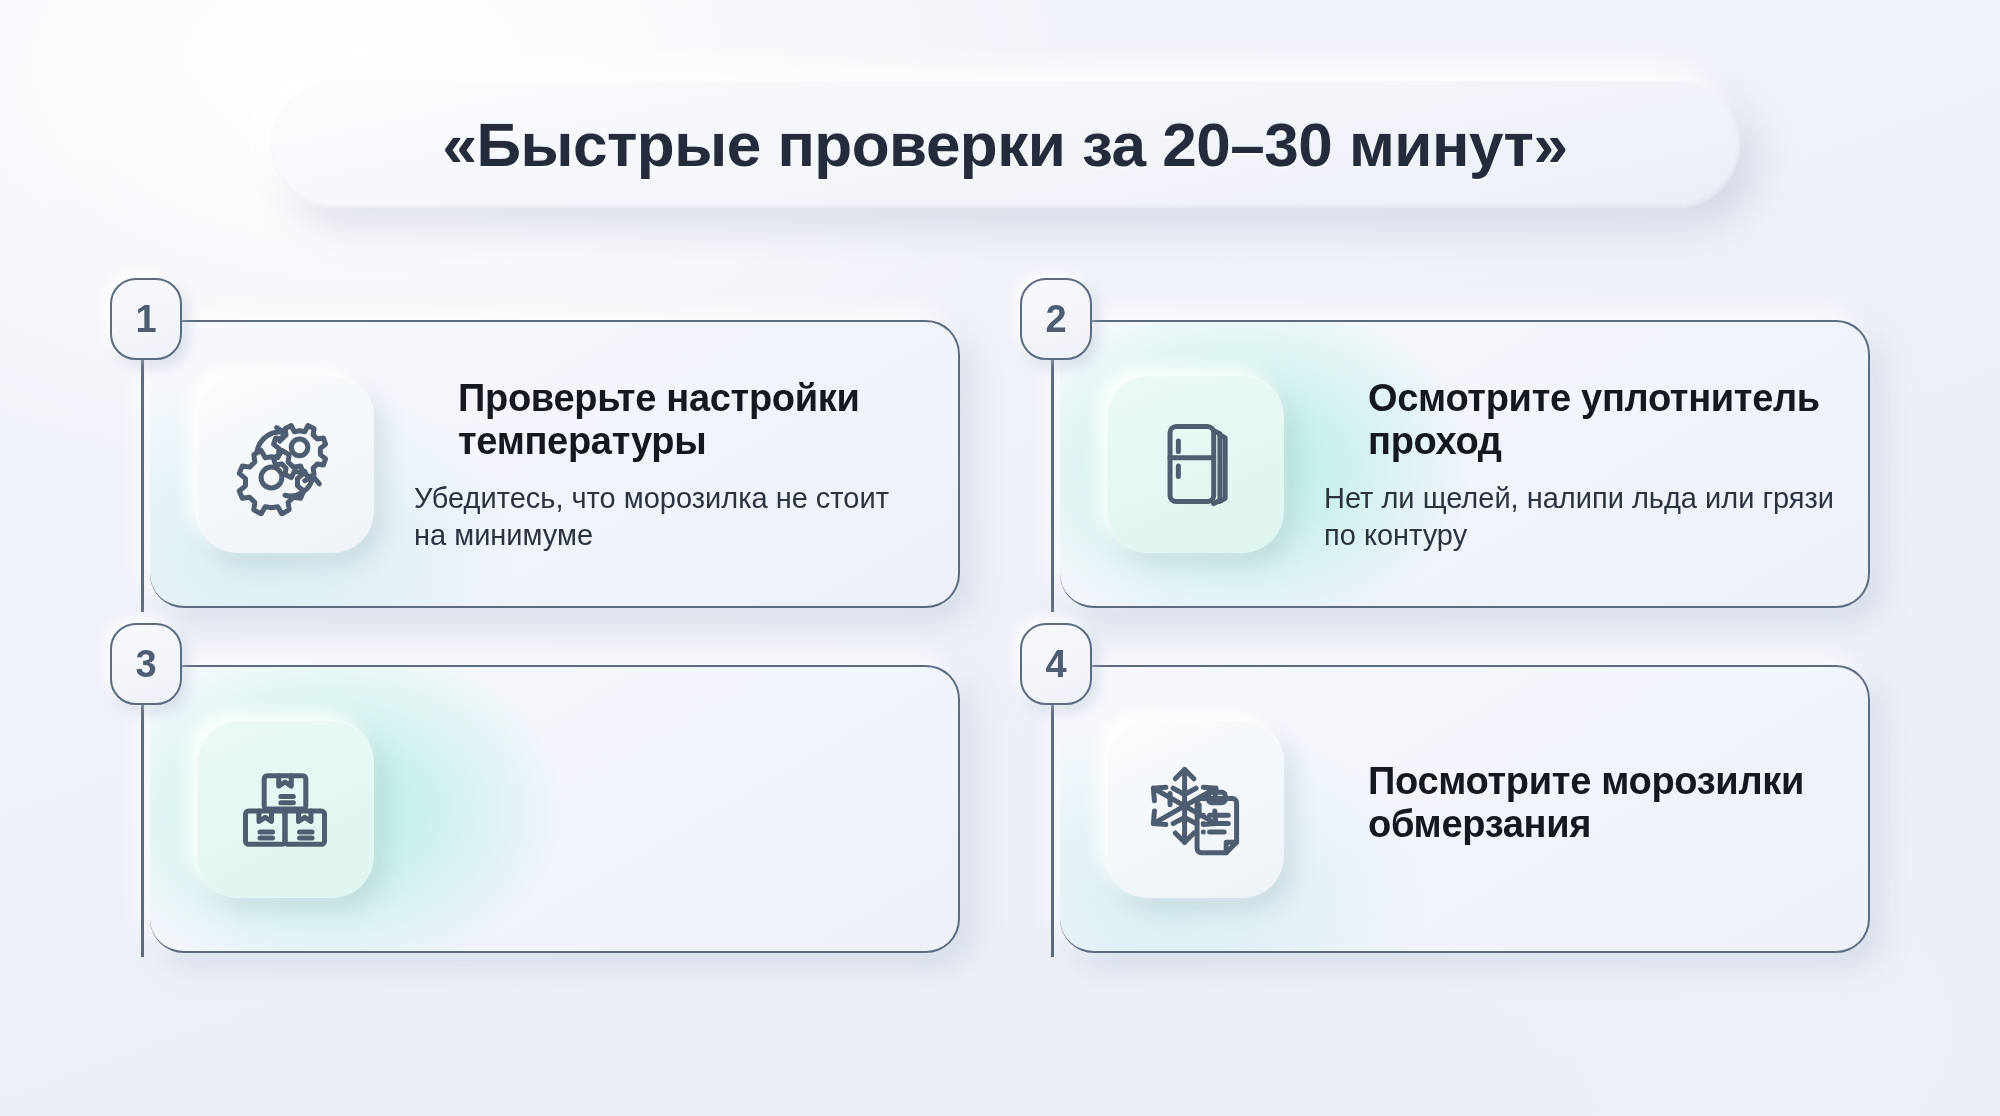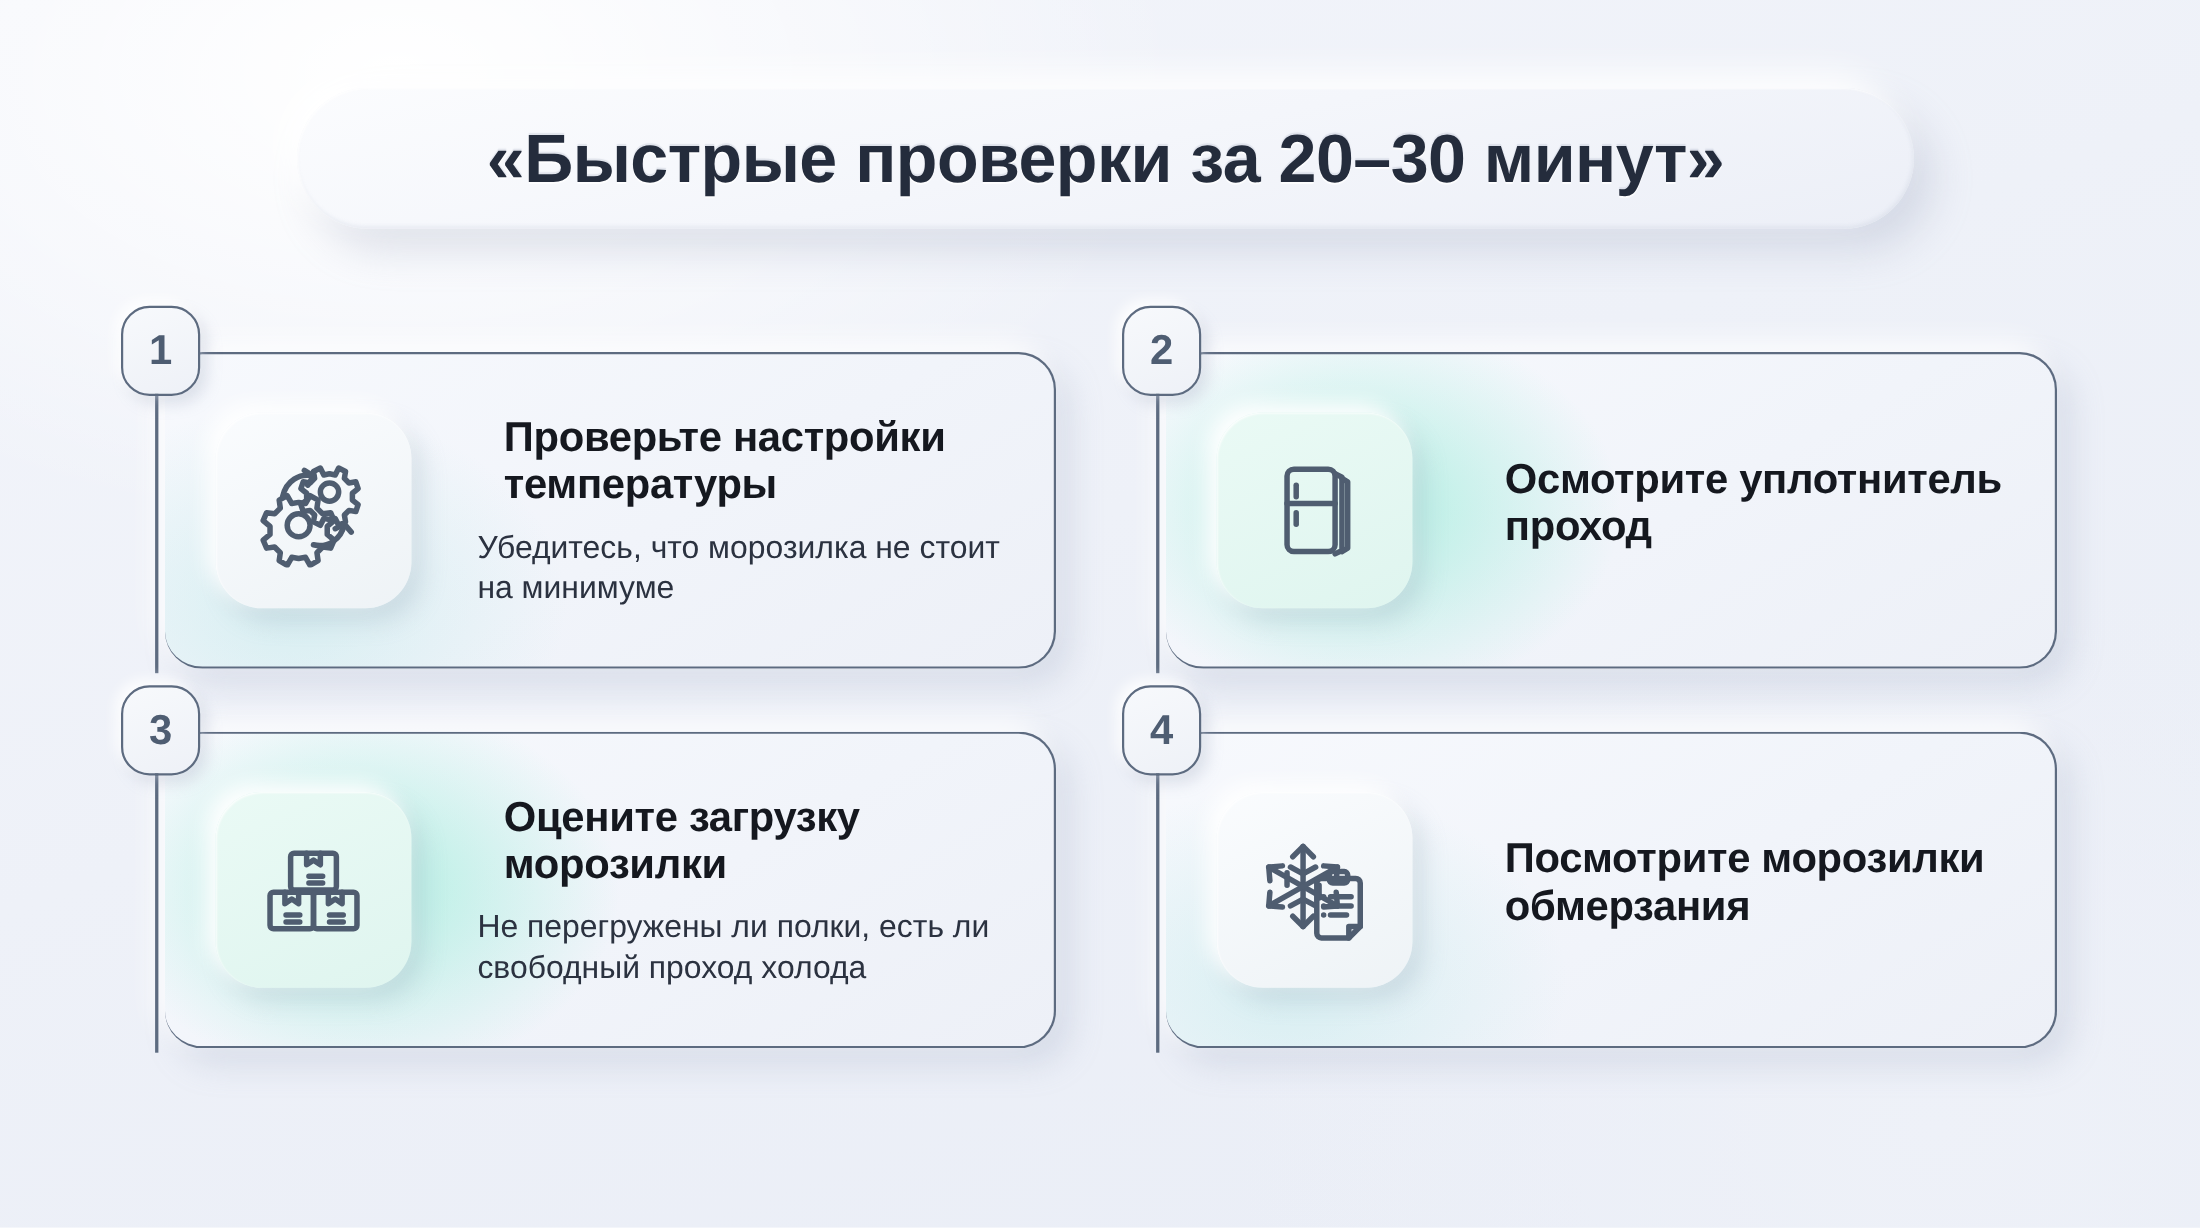--- a/index.html
+++ b/index.html
@@ -182,21 +182,20 @@
     color: #15181f;
     letter-spacing: -0.3px;
     margin-bottom: 16px;
     margin-left: 44px;
   }
   .card-desc {
     font-size: 29px;
     font-weight: 400;
     line-height: 1.30;
     color: #2b3240;
-    margin-left: 20px;
   }
 </style>
 </head>
 <body>
 
 <div class="stage">
 
   <div class="title-pill">
     <div class="title-text">«Быстрые проверки за 20–30 минут»</div>
   </div>
@@ -239,20 +238,21 @@
             <rect x="26" y="14" width="42" height="72" rx="6"></rect>
             <path d="M68 18 l6 3 0 64 -6 3"></path>
             <path d="M74 22 l5 3 0 58 -5 3"></path>
             <path d="M26 44 L68 44"></path>
             <path d="M34 28 L34 38"></path>
             <path d="M34 52 L34 62"></path>
           </svg>
         </div>
         <div class="card-text">
           <div class="card-title">Осмотрите уплотнитель проход</div>
+          <div class="card-desc">Нет ли щелей, налипи льда или грязи по контуру</div>
         </div>
       </div>
     </div>
 
     <div class="card-wrap">
       <div class="badge-stem"></div>
       <div class="badge">
         <span class="badge-num">3</span>
       </div>
       <div class="card glow-strong">
@@ -261,24 +261,20 @@
             <rect x="30" y="18" width="40" height="32" rx="3"></rect>
             <path d="M44 18 l0 10 6-4 6 4 0-10"></path>
             <path d="M46 38 L58 38 M46 44 L58 44"></path>
             <rect x="12" y="52" width="38" height="32" rx="3"></rect>
             <path d="M25 52 l0 10 6-4 6 4 0-10"></path>
             <path d="M26 72 L38 72 M26 78 L38 78"></path>
             <rect x="50" y="52" width="38" height="32" rx="3"></rect>
             <path d="M63 52 l0 10 6-4 6 4 0-10"></path>
             <path d="M64 72 L76 72 M64 78 L76 78"></path>
           </svg>
-        </div>
-        <div class="card-text">
-          <div class="card-title">Оцените загрузку морозилки</div>
-          <div class="card-desc">Не перегружены ли полки, есть ли свободный проход холода</div>
         </div>
       </div>
     </div>
 
     <div class="card-wrap">
       <div class="badge-stem"></div>
       <div class="badge">
         <span class="badge-num">4</span>
       </div>
       <div class="card glow-soft">

